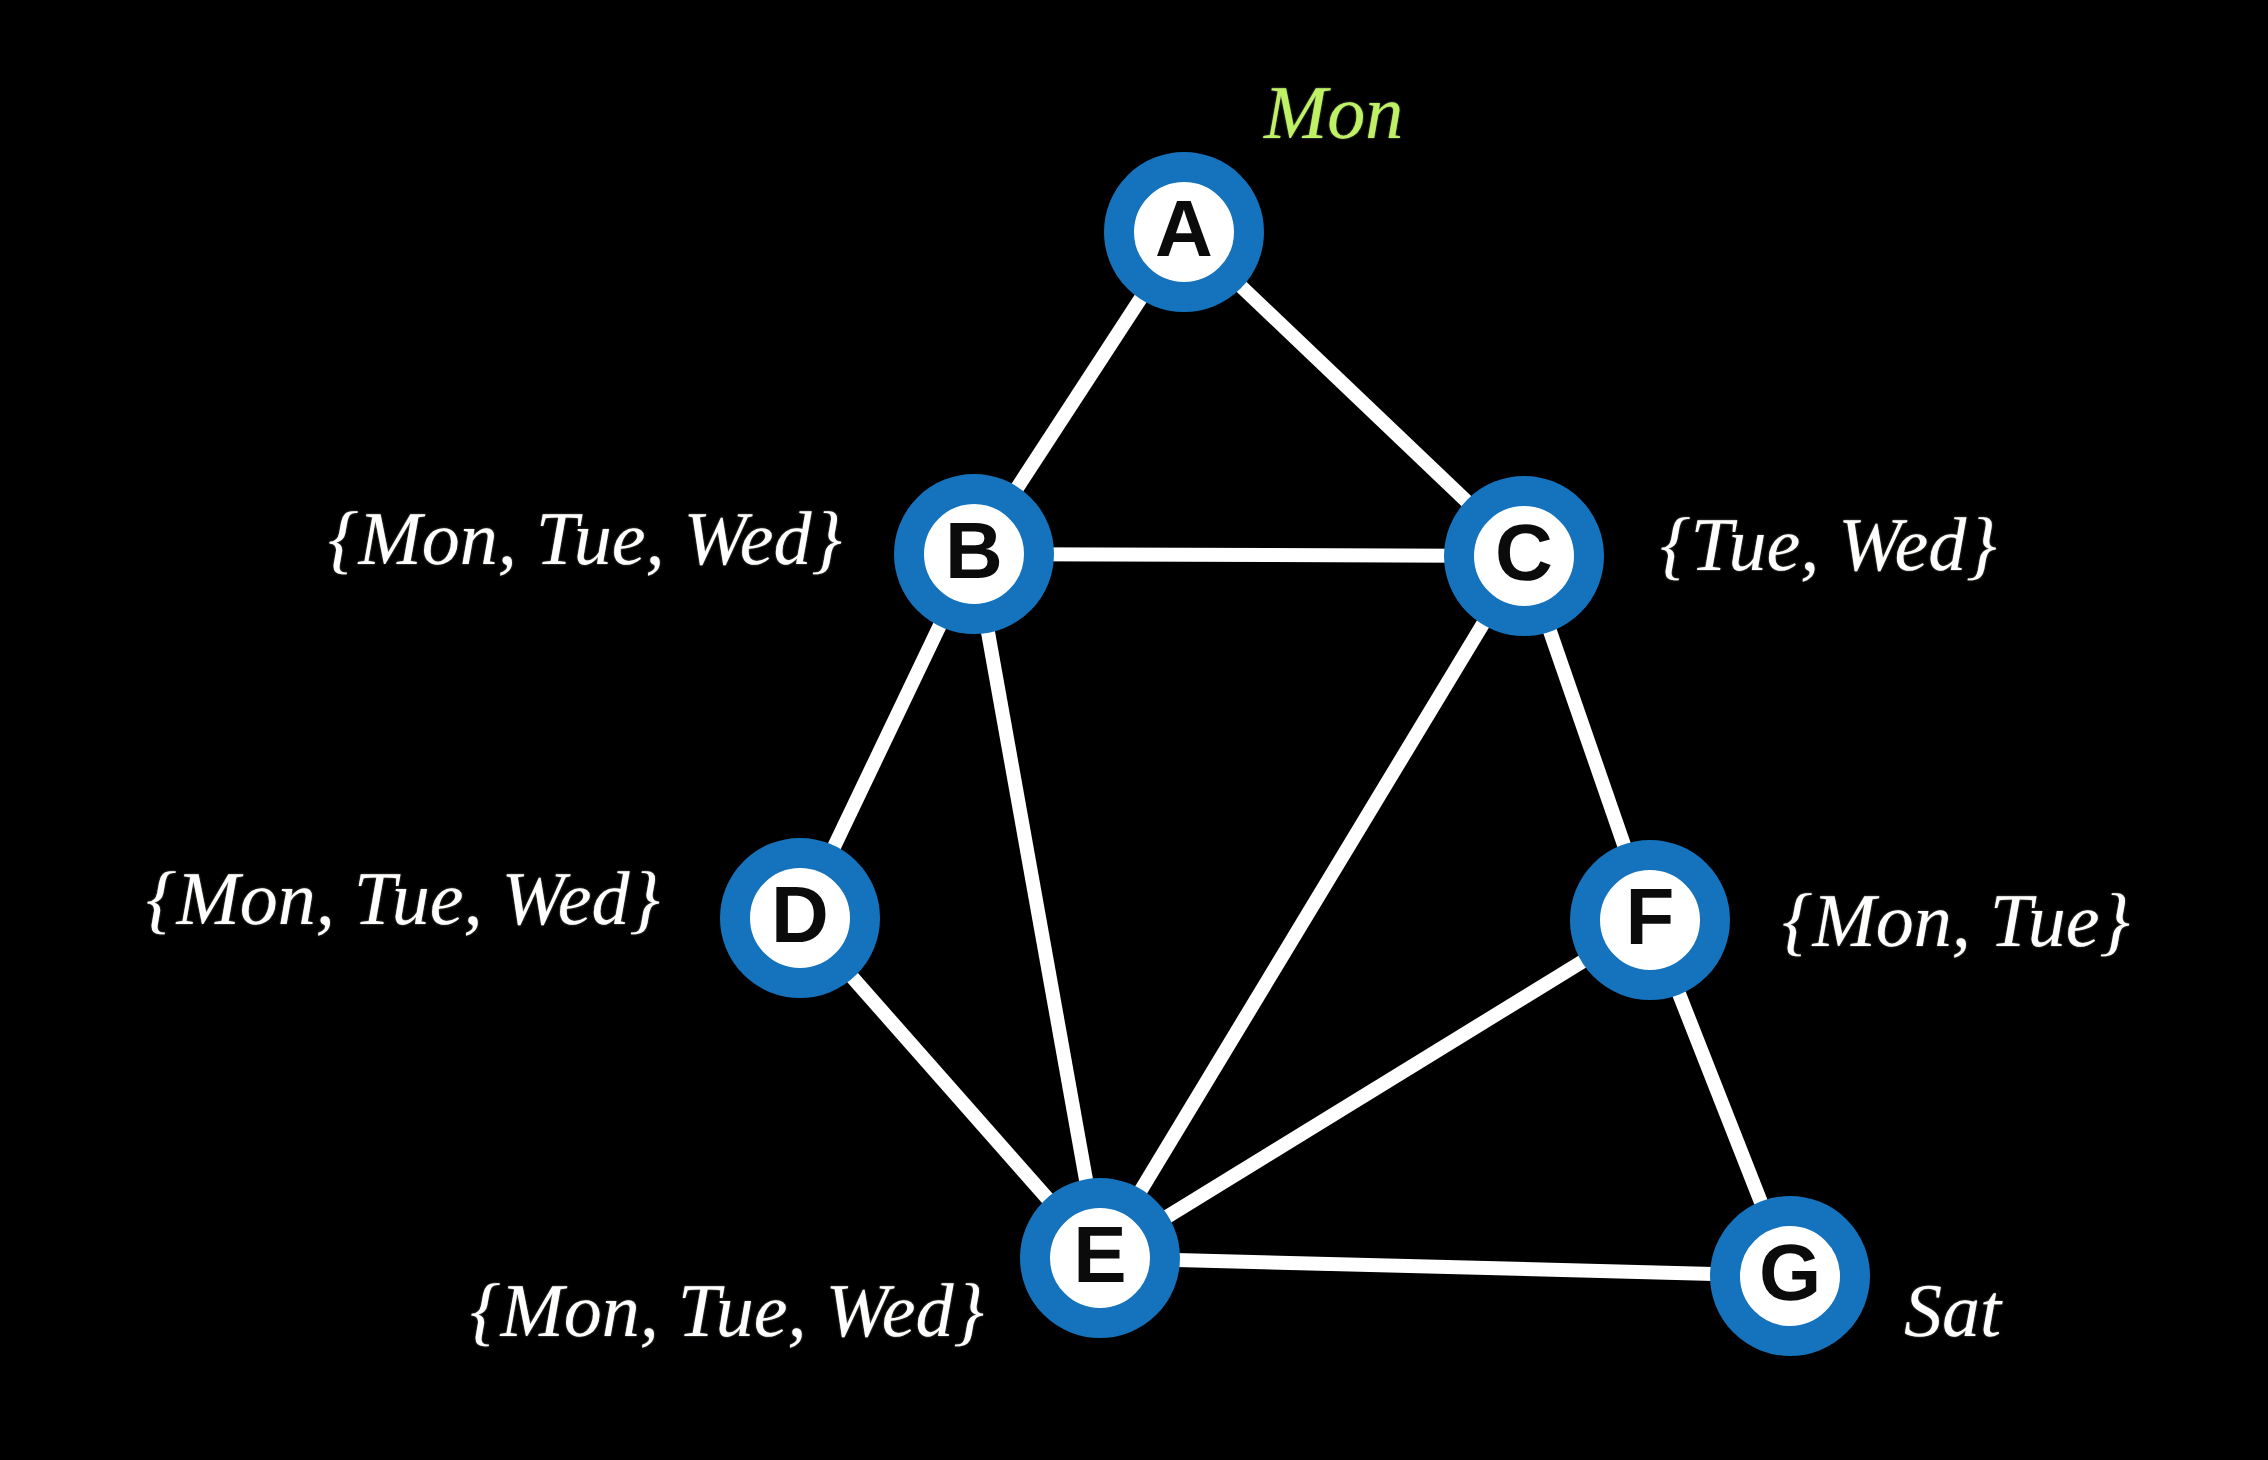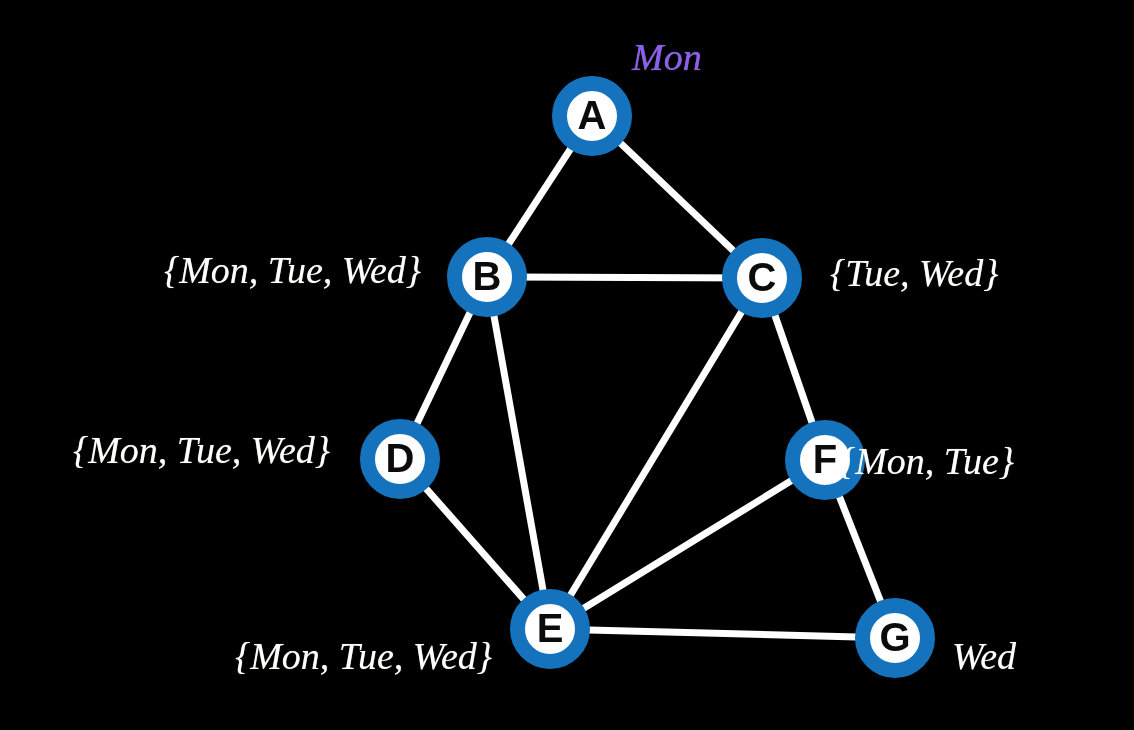--- a/index.html
+++ b/index.html
@@ -85,21 +85,21 @@
         <span class="node-letter" style="color: rgb(11, 11, 11);">E</span>
       </div>
       <div class="graph-node" style="left: 785px; top: 420px; width: 80px; height: 80px; background: rgb(255, 255, 255); border: 15px solid rgb(20, 115, 188);">
         <span class="node-letter" style="color: rgb(11, 11, 11);">F</span>
       </div>
       <div class="graph-node" style="left: 855px; top: 598px; width: 80px; height: 80px; background: rgb(255, 255, 255); border: 15px solid rgb(20, 115, 188);">
         <span class="node-letter" style="color: rgb(11, 11, 11);">G</span>
       </div>
     </div>
   <div id="labels-layer">
-      <div class="domain-label" style="color: #8b5cf6; left: 632px; top: 57px;">Mon</div>
+      <div class="domain-label" style="color: #bef264; left: 632px; top: 57px;">Mon</div>
       <div class="domain-label" style="color: rgb(255, 255, 255); right: 713px; top: 270px;">{Mon, Tue, Wed}</div>
       <div class="domain-label" style="color: rgb(255, 255, 255); left: 830px; top: 273px; text-align: center;">{Tue, Wed}</div>
       <div class="domain-label" style="color: rgb(255, 255, 255); right: 804px; top: 450px;">{Mon, Tue, Wed}</div>
       <div class="domain-label" style="color: rgb(255, 255, 255); right: 642px; top: 656px;">{Mon, Tue, Wed}</div>
-      <div class="domain-label" style="color: rgb(255, 255, 255); left: 840px; top: 461px;">{Mon, Tue}</div>
-      <div class="domain-label" style="color: rgb(255, 255, 255); left: 952px; top: 656px;">Wed</div>
+      <div class="domain-label" style="color: rgb(255, 255, 255); left: 891px; top: 461px;">{Mon, Tue}</div>
+      <div class="domain-label" style="color: rgb(255, 255, 255); left: 952px; top: 656px;">Sat</div>
     </div>
 </div>
 
 </body></html>

